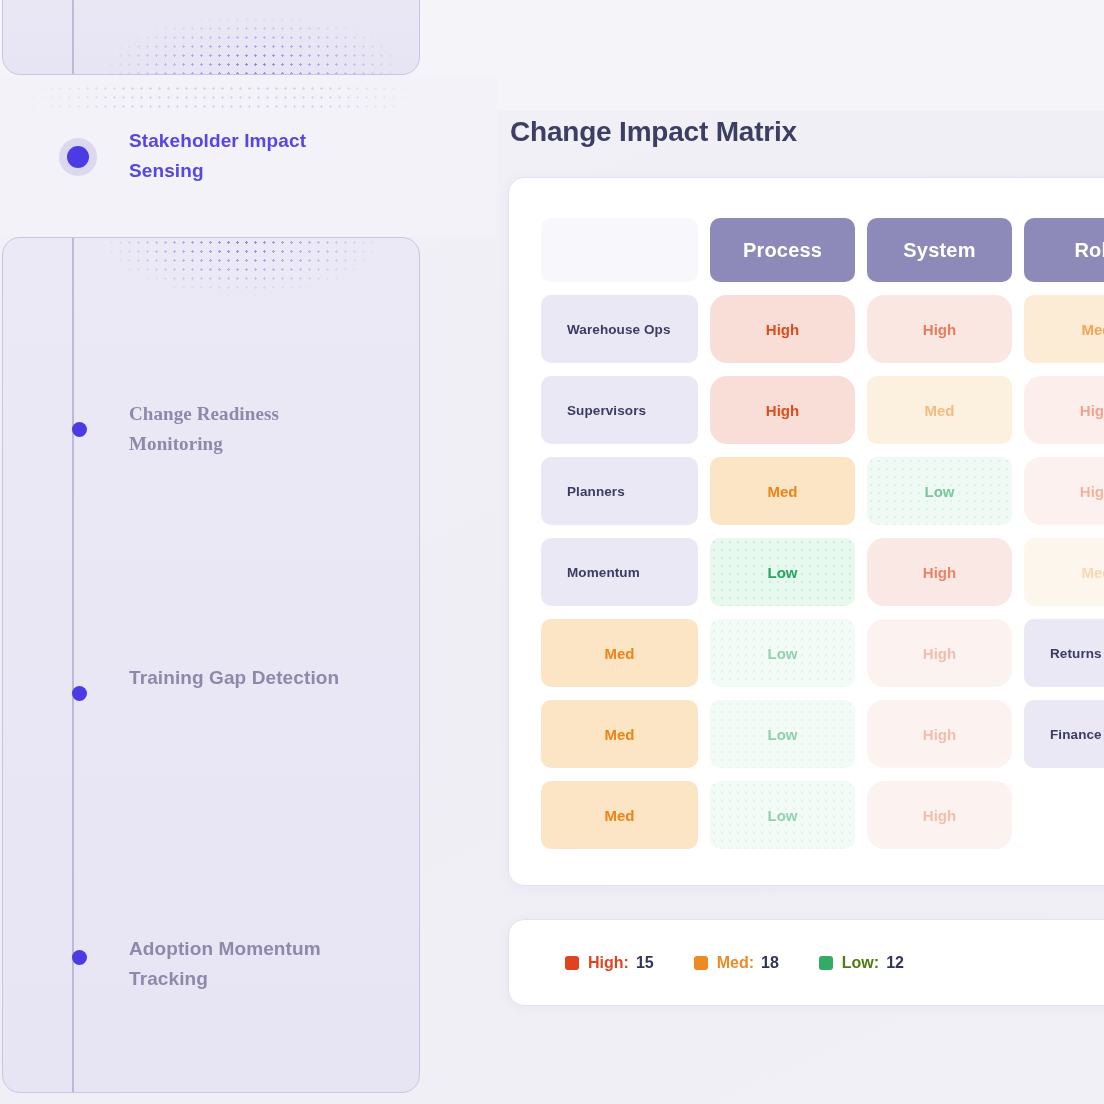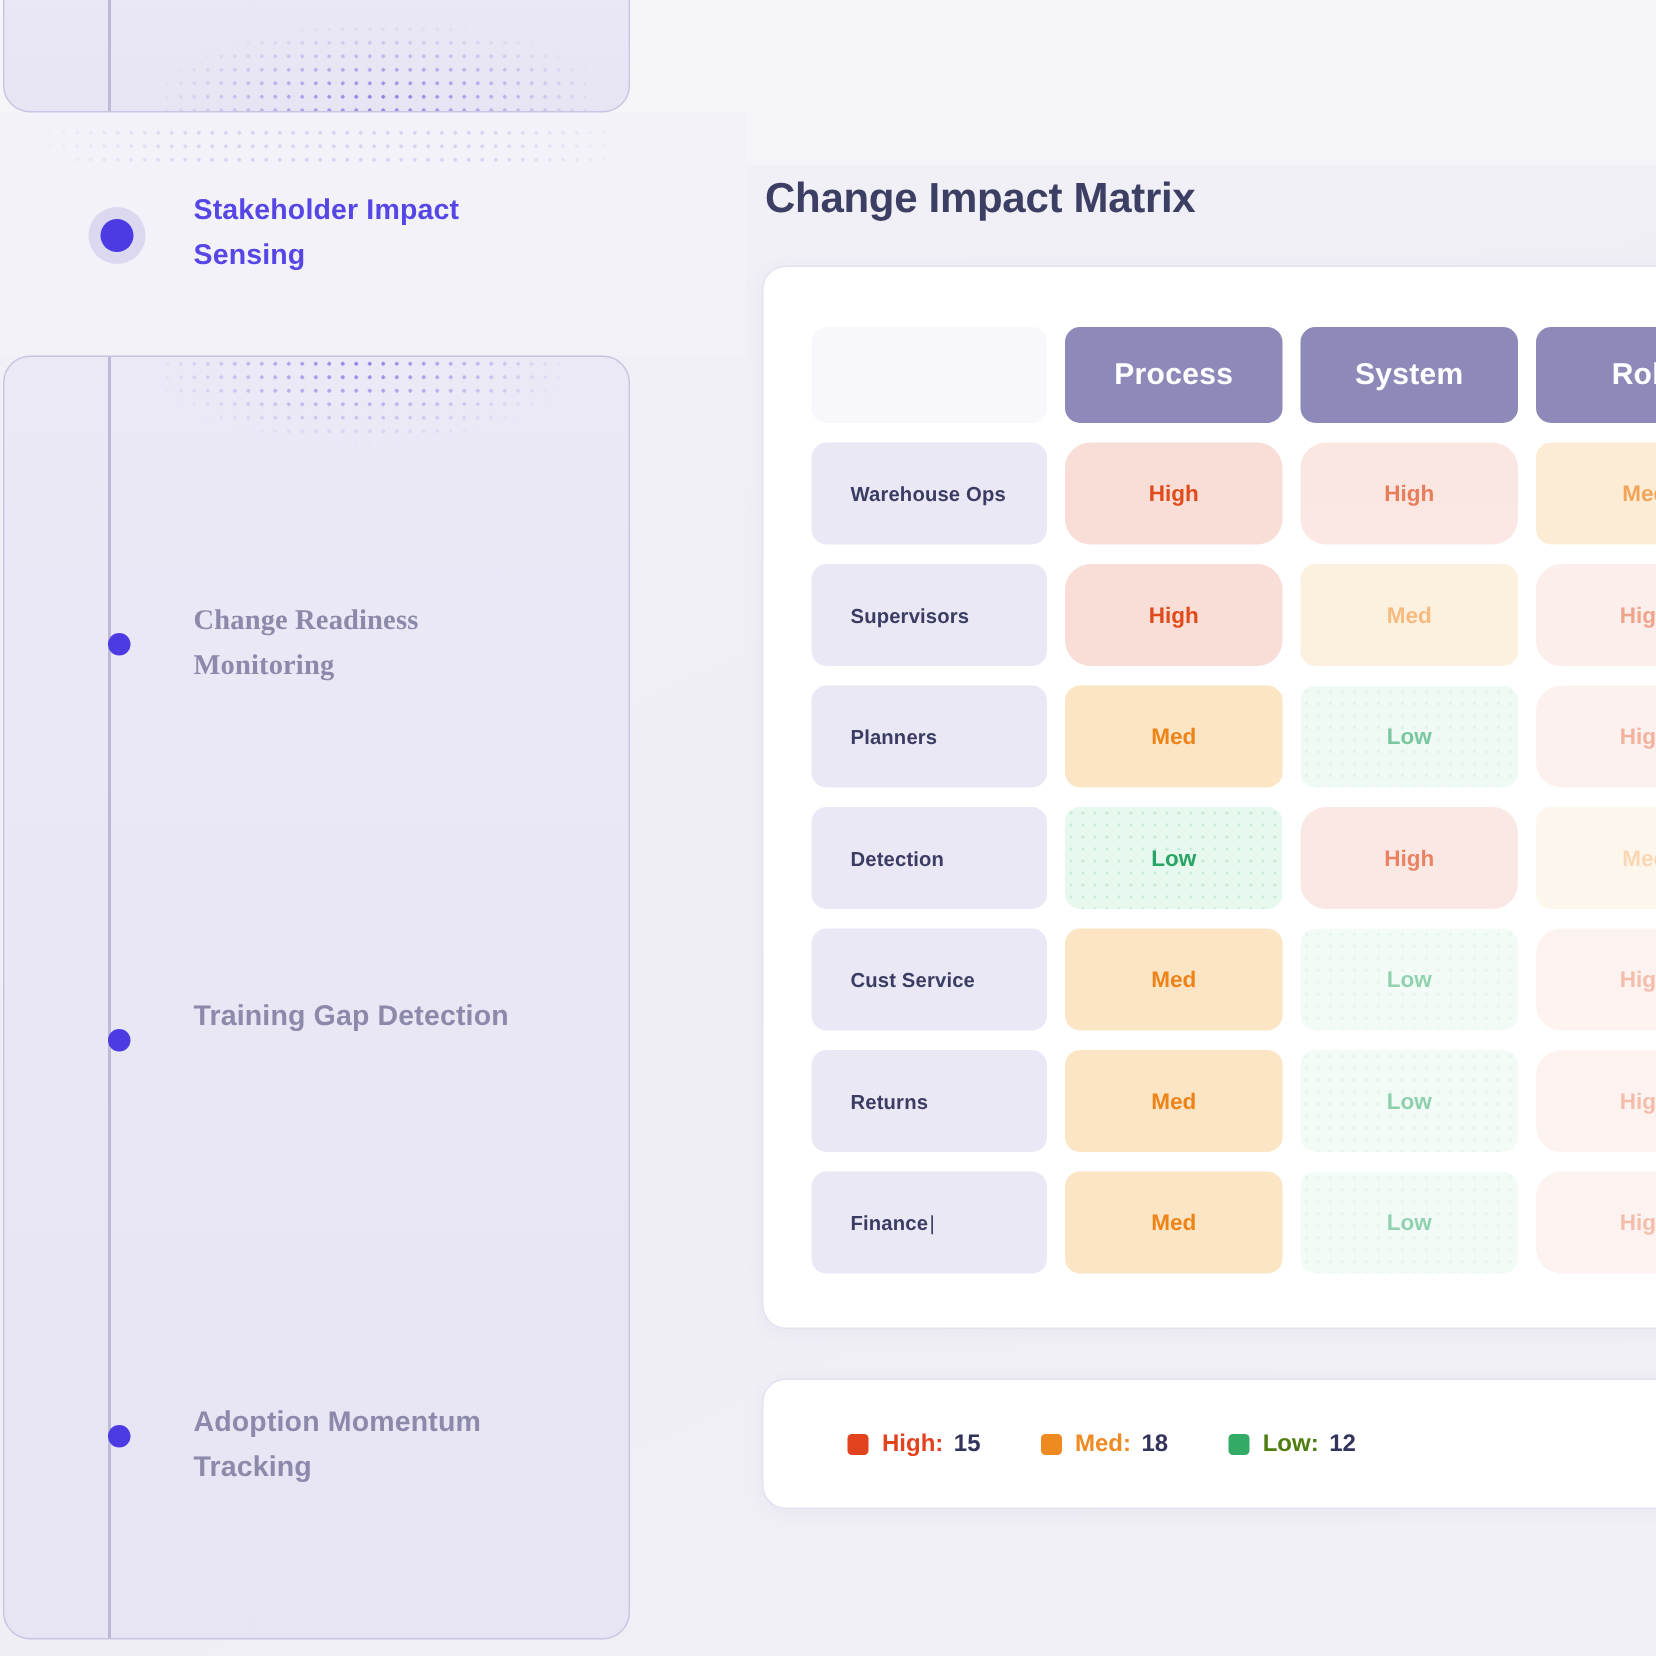--- a/index.html
+++ b/index.html
@@ -167,33 +167,30 @@
       <div class="mcell level-med" style="opacity: 1;">
         <span>Med</span>
       </div>
       <div class="mcell level-low" style="opacity: 0.62;">
         <span>Low</span>
       </div>
       <div class="mcell level-high" style="opacity: 0.42;">
         <span>High</span>
       </div>
       <div class="mcell row-label">
-        <span>Detection</span>
+        <span>Momentum</span>
       </div>
       <div class="mcell level-low" style="opacity: 1;">
         <span>Low</span>
       </div>
       <div class="mcell level-high" style="opacity: 0.68;">
         <span>High</span>
       </div>
       <div class="mcell level-med" style="opacity: 0.32;">
         <span>Med</span>
-      </div>
-      <div class="mcell row-label">
-        <span>Cust Service</span>
       </div>
       <div class="mcell level-med" style="opacity: 1;">
         <span>Med</span>
       </div>
       <div class="mcell level-low" style="opacity: 0.5;">
         <span>Low</span>
       </div>
       <div class="mcell level-high" style="opacity: 0.36;">
         <span>High</span>
       </div>

